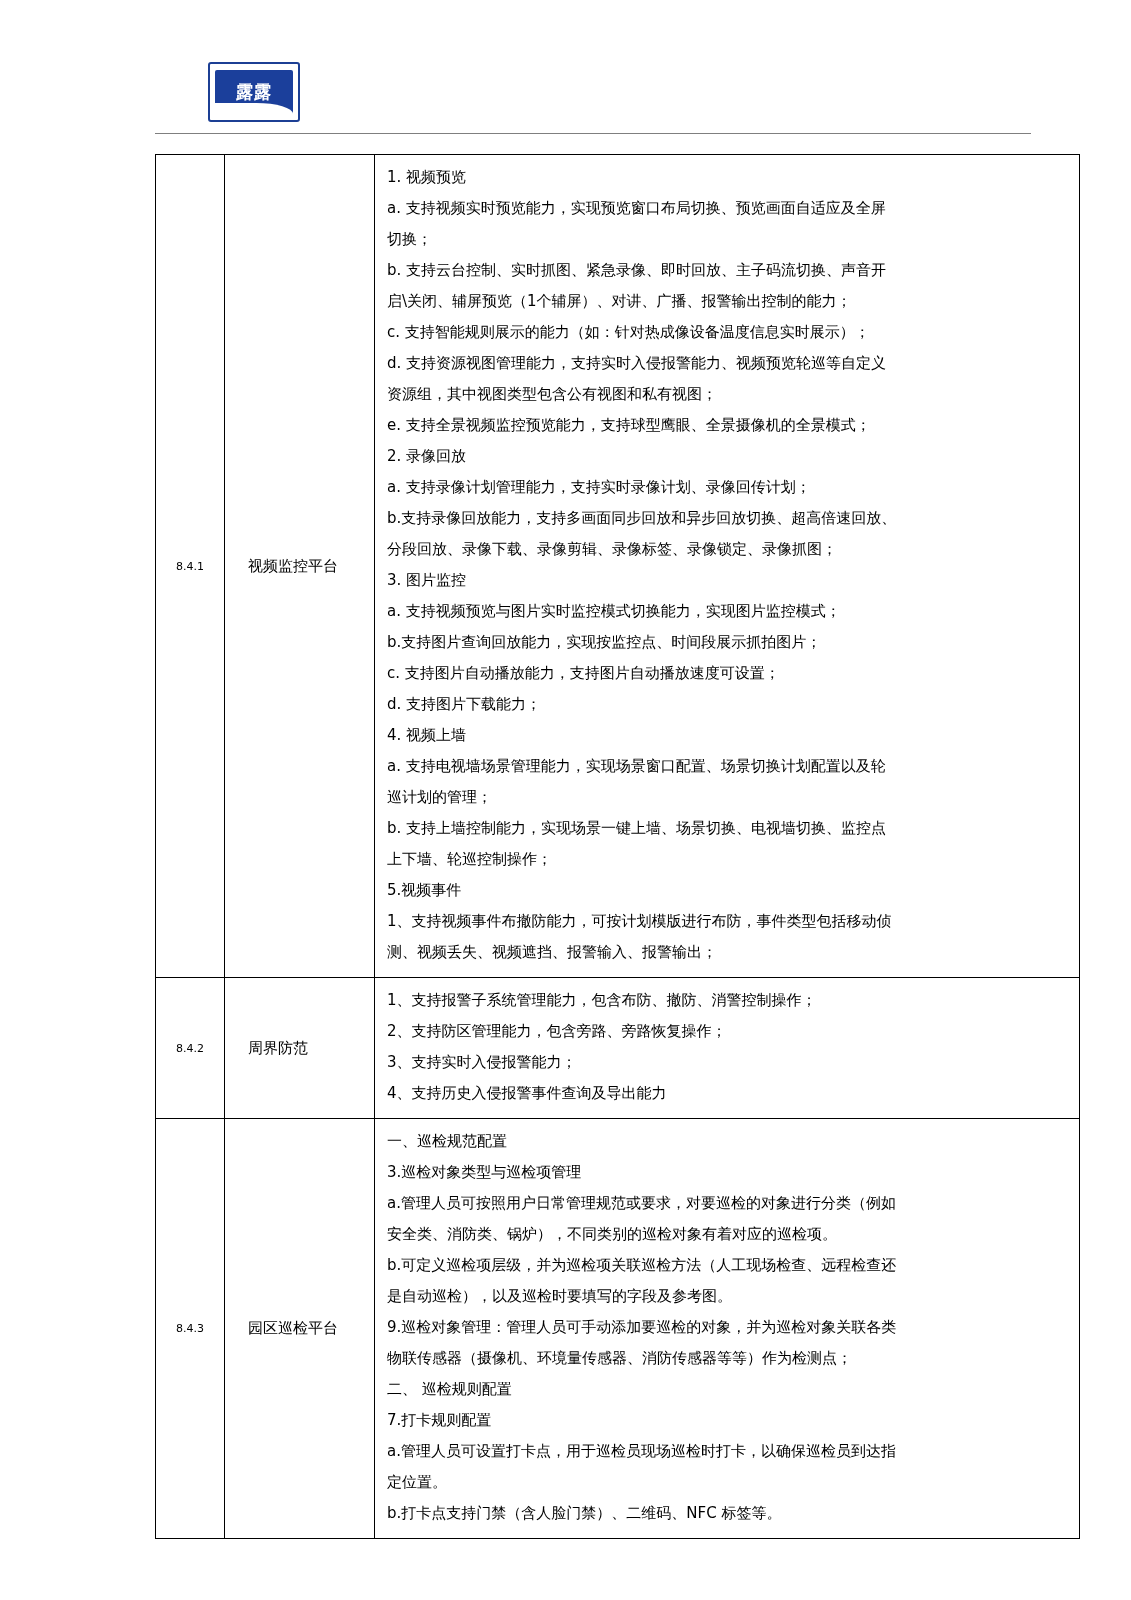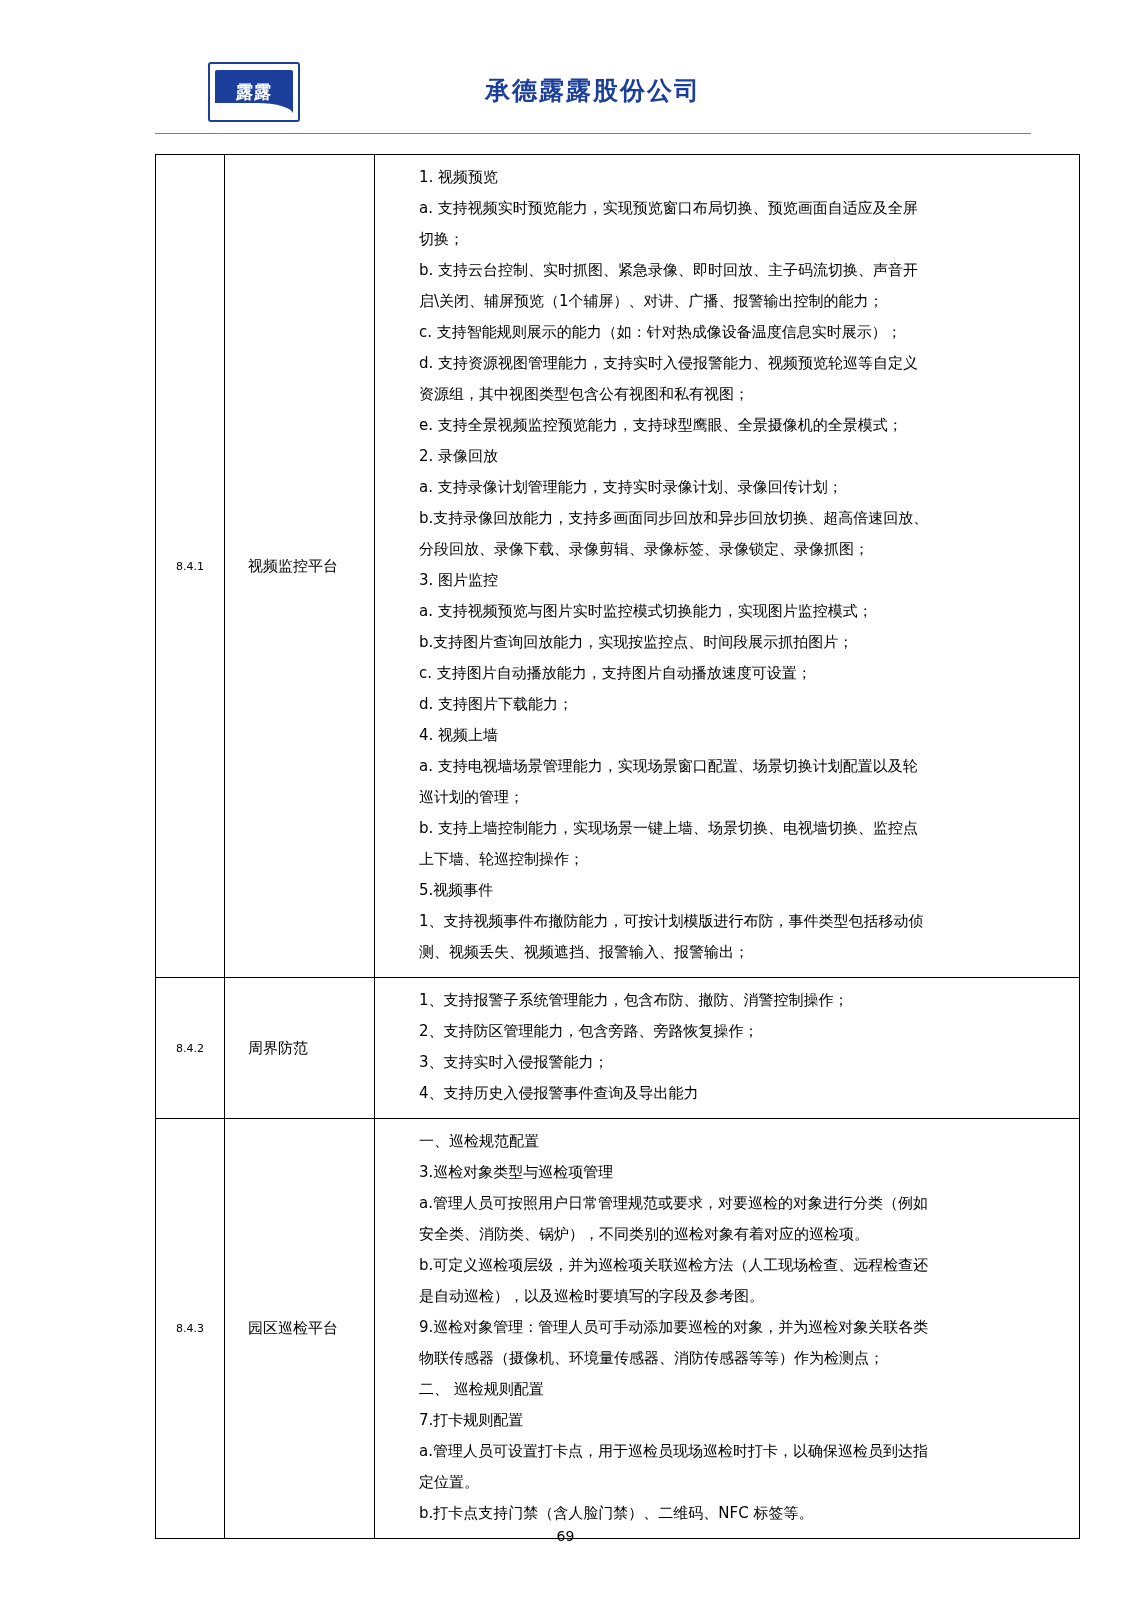--- a/index.html
+++ b/index.html
@@ -115,21 +115,20 @@
   td.col-body {
     width: 682px;
     vertical-align: top;
     padding: 7px 10px 9px 12px;
   }
   .line {
     font-size: 15px;
     line-height: 31px;
     white-space: pre-wrap;
     word-break: break-all;
-    margin-left: 32px;
   }
 
   
   .page-number {
     position: absolute;
     left: 0;
     right: 0;
     bottom: 118px;
     text-align: center;
     font-size: 14px;
@@ -141,21 +140,20 @@
 
 <div class="page">
 
   <div class="header">
     <div class="logo">
       <div class="logo-inner">
         <span class="logo-text">露露</span>
         <span class="logo-swoosh"></span>
       </div>
     </div>
-    <div class="header-title">承德露露股份公司</div>
     <div class="header-rule"></div>
   </div>
 
   <table class="doc-table">
     <tbody>
 
       <tr>
         <td class="col-no">8.4.1</td>
         <td class="col-name">视频监控平台</td>
         <td class="col-body">
@@ -215,14 +213,13 @@
           <div class="line">7.打卡规则配置</div>
           <div class="line">a.管理人员可设置打卡点，用于巡检员现场巡检时打卡，以确保巡检员到达指</div>
           <div class="line">定位置。</div>
           <div class="line">b.打卡点支持门禁（含人脸门禁）、二维码、NFC 标签等。</div>
         </td>
       </tr>
 
     </tbody>
   </table>
 
-  <div class="page-number">69</div>
 </div>
 
 </body></html>

